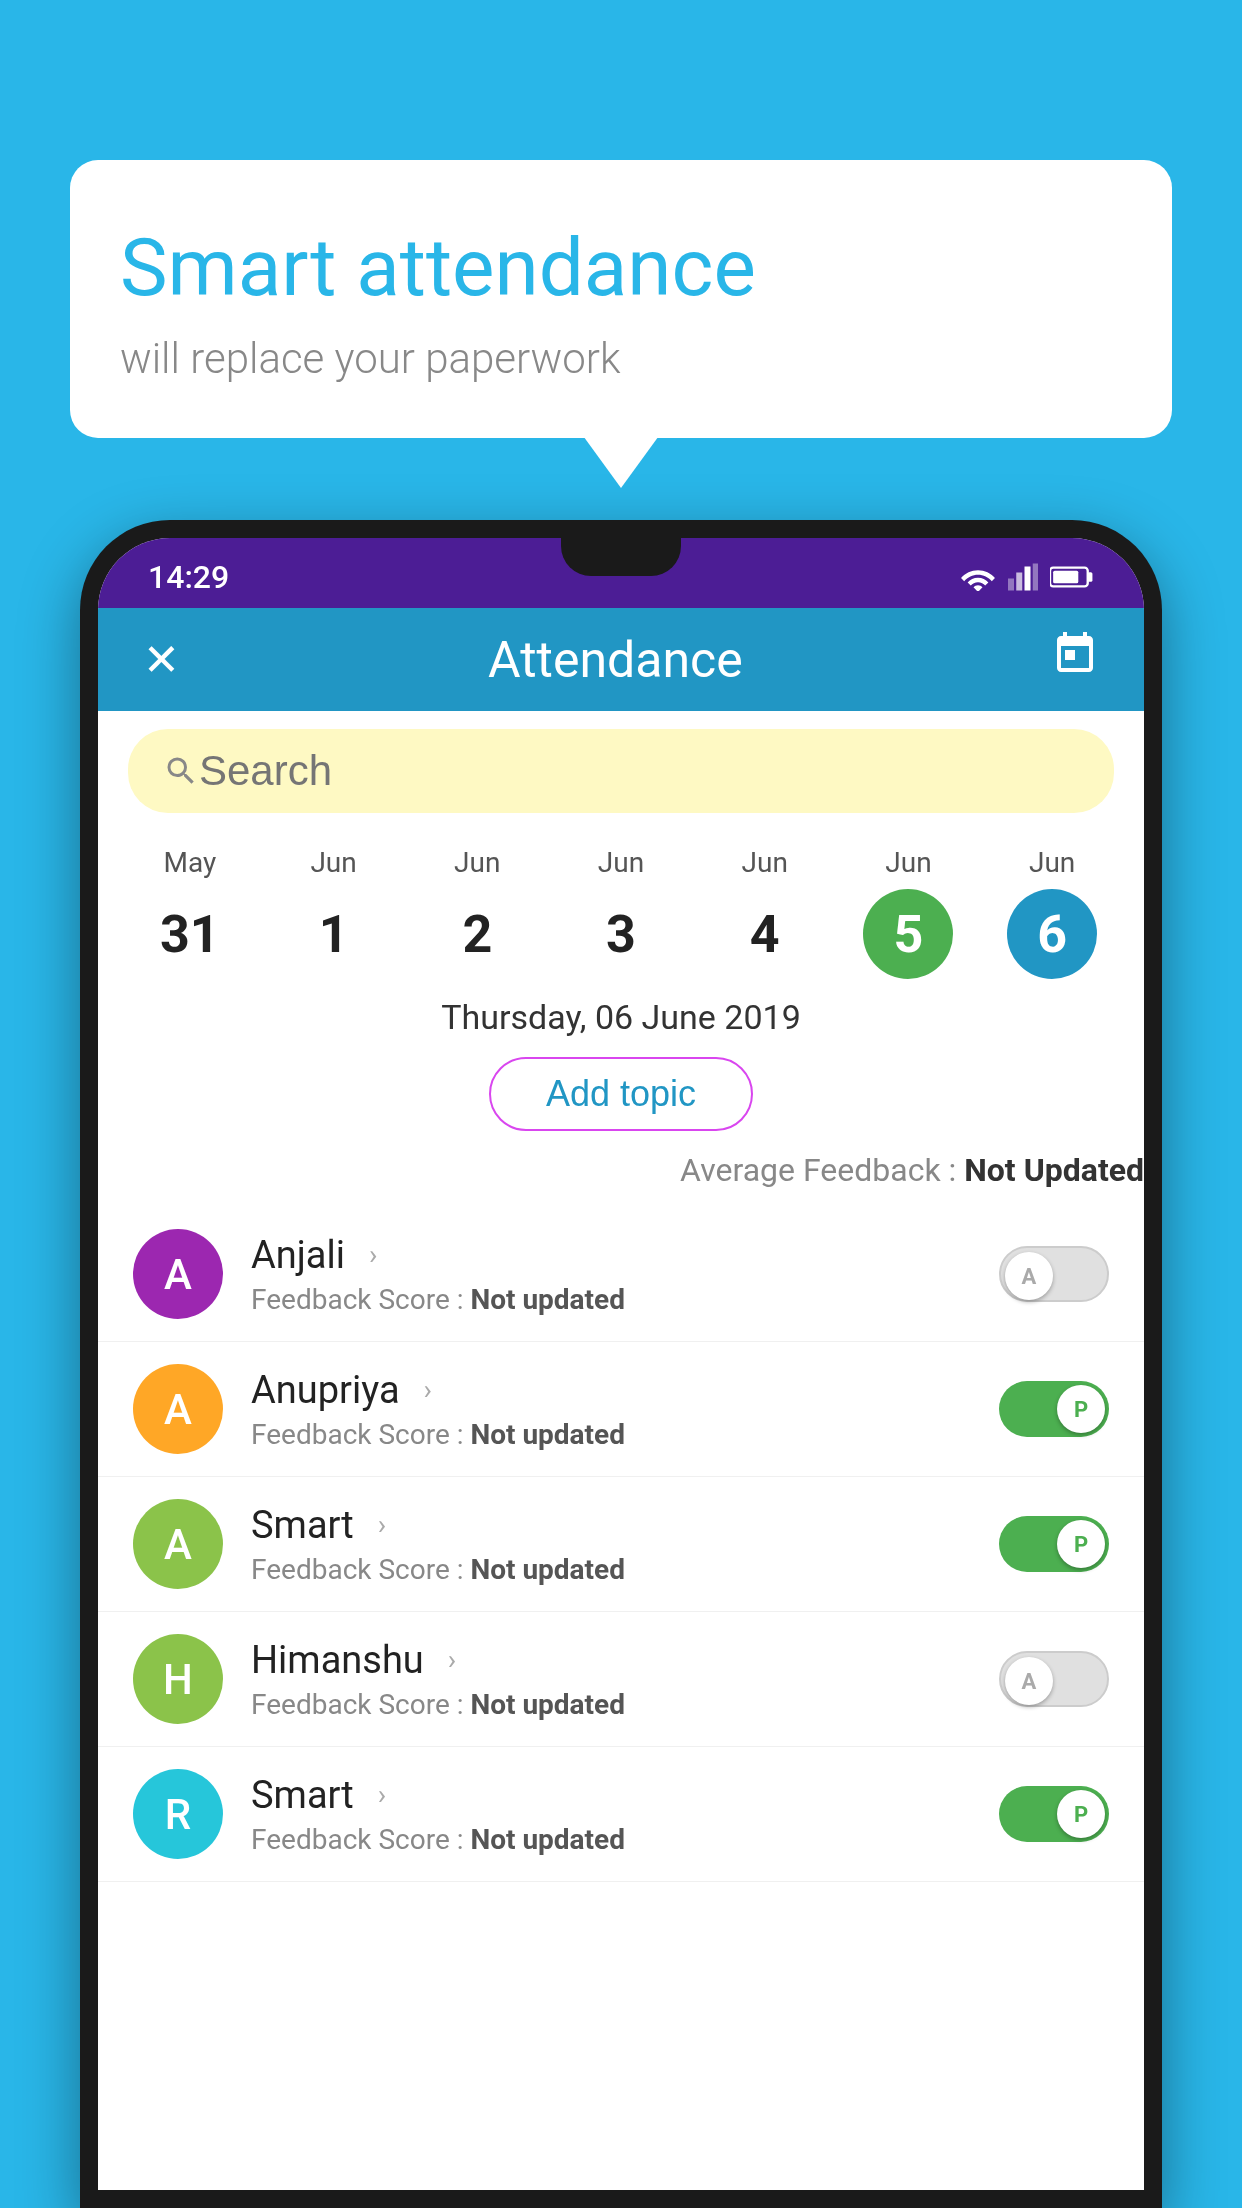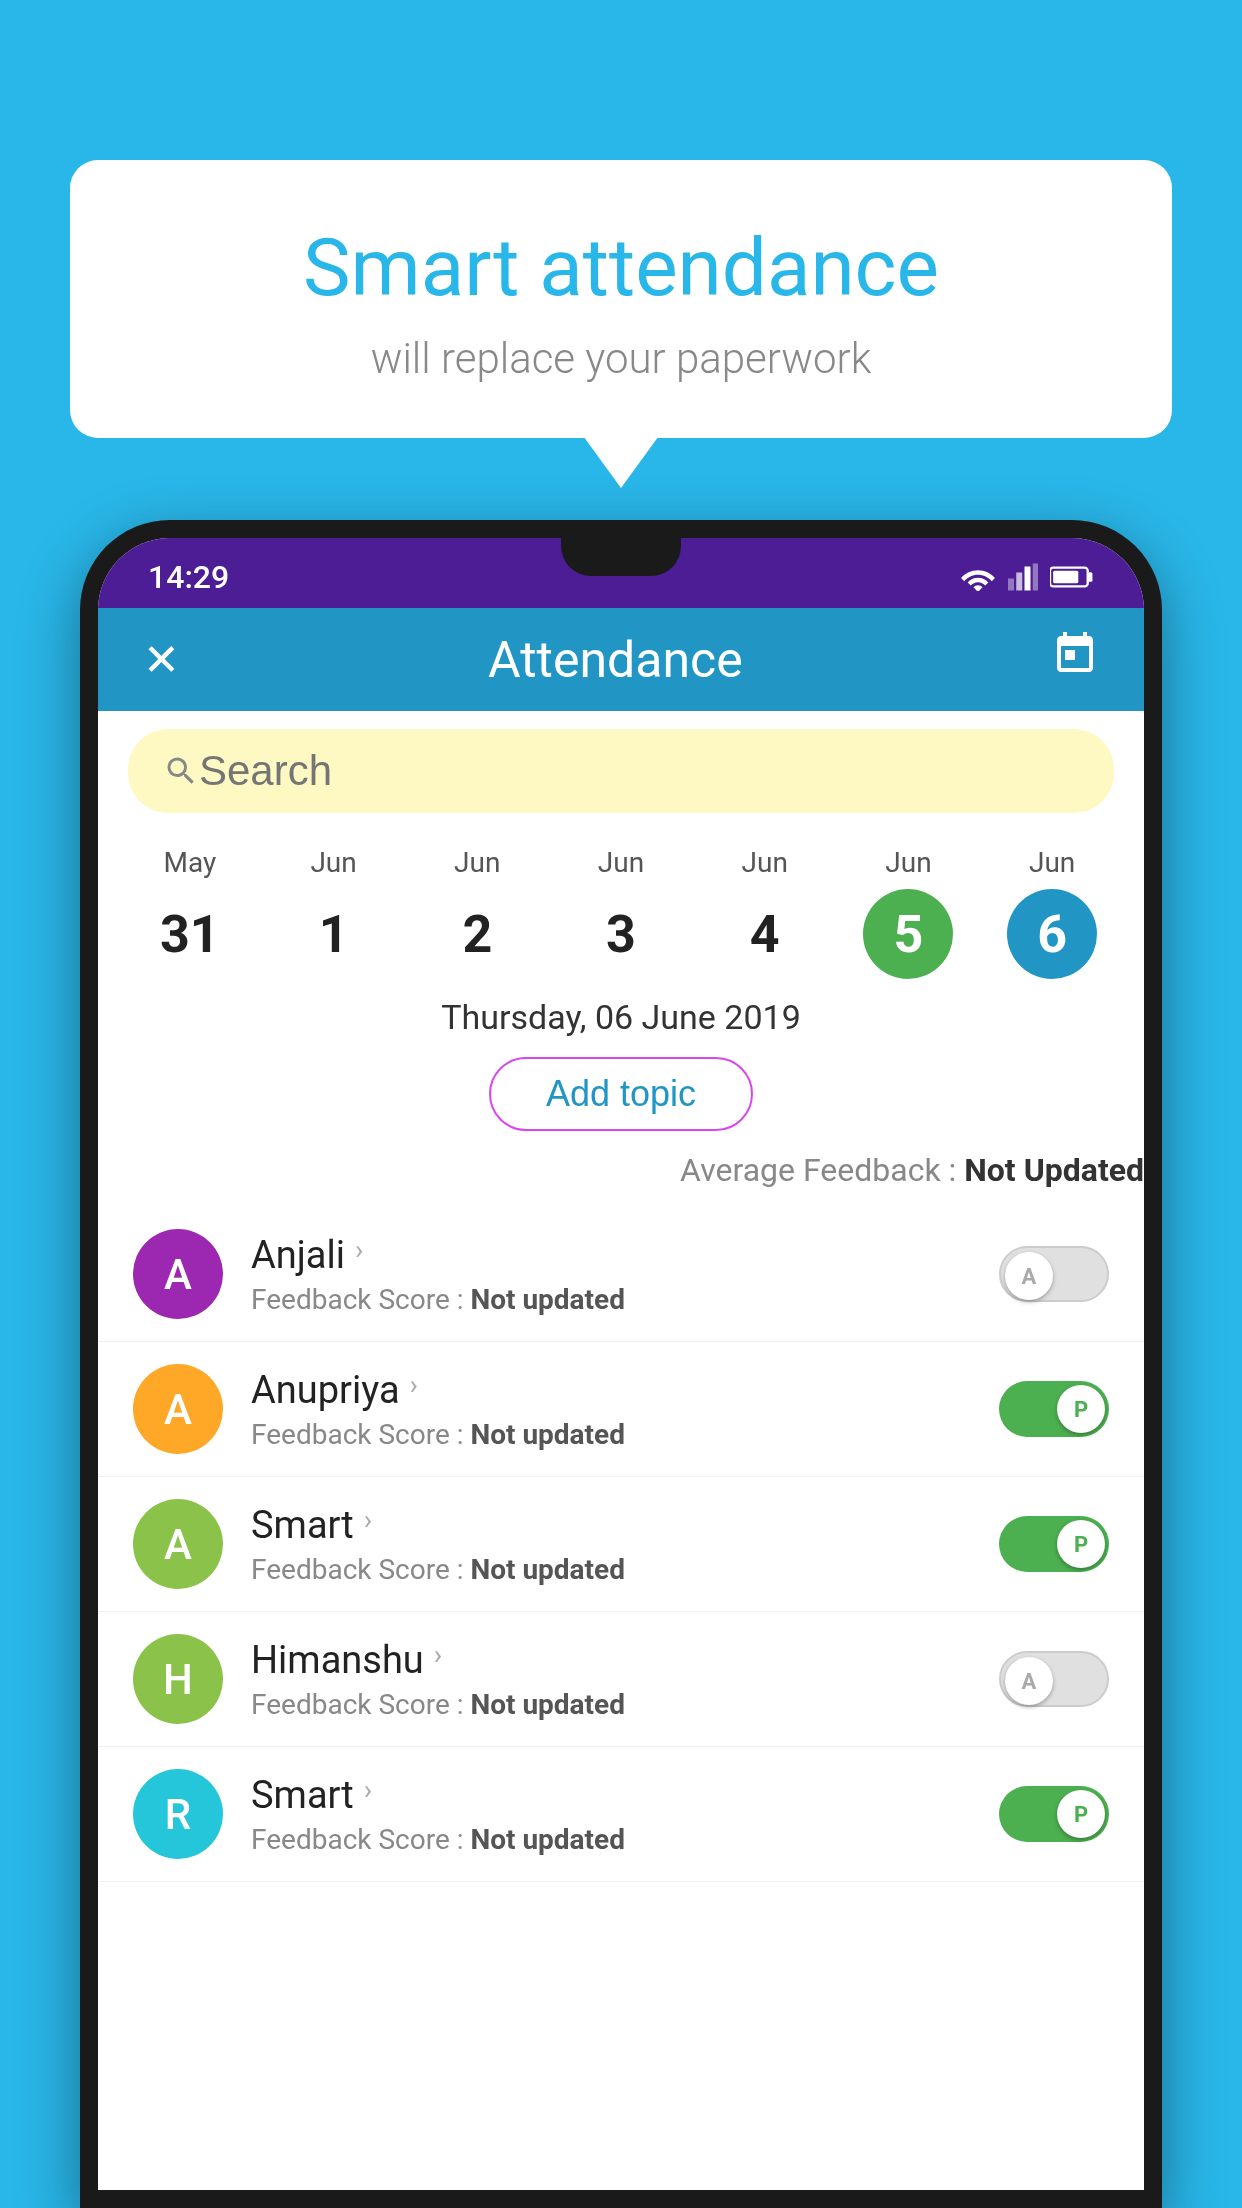--- a/index.html
+++ b/index.html
@@ -16,21 +16,21 @@
     .speech-bubble-container {
       position: absolute;
       top: 160px;
       left: 70px;
       right: 70px;
     }
     .speech-bubble {
       background: white;
       border-radius: 28px;
       padding: 60px 50px 55px;
-      text-align: center;
+      text-align: left;
       position: relative;
     }
     .speech-bubble::after {
       content: '';
       position: absolute;
       bottom: -50px;
       left: 50%;
       transform: translateX(-50%);
       width: 0;
       height: 0;
@@ -240,22 +240,22 @@
     }
 
     .student-info {
       flex: 1;
       margin-left: 28px;
     }
     .student-name {
       font-size: 38px;
       color: #222;
       display: flex;
-      align-items: flex-start;
-      gap: 10px;
+      align-items: center;
+      gap: 24px;
     }
     .chevron {
       color: #aaa;
       font-size: 28px;
     }
     .feedback-score {
       font-size: 28px;
       color: #888;
       margin-top: 6px;
     }

